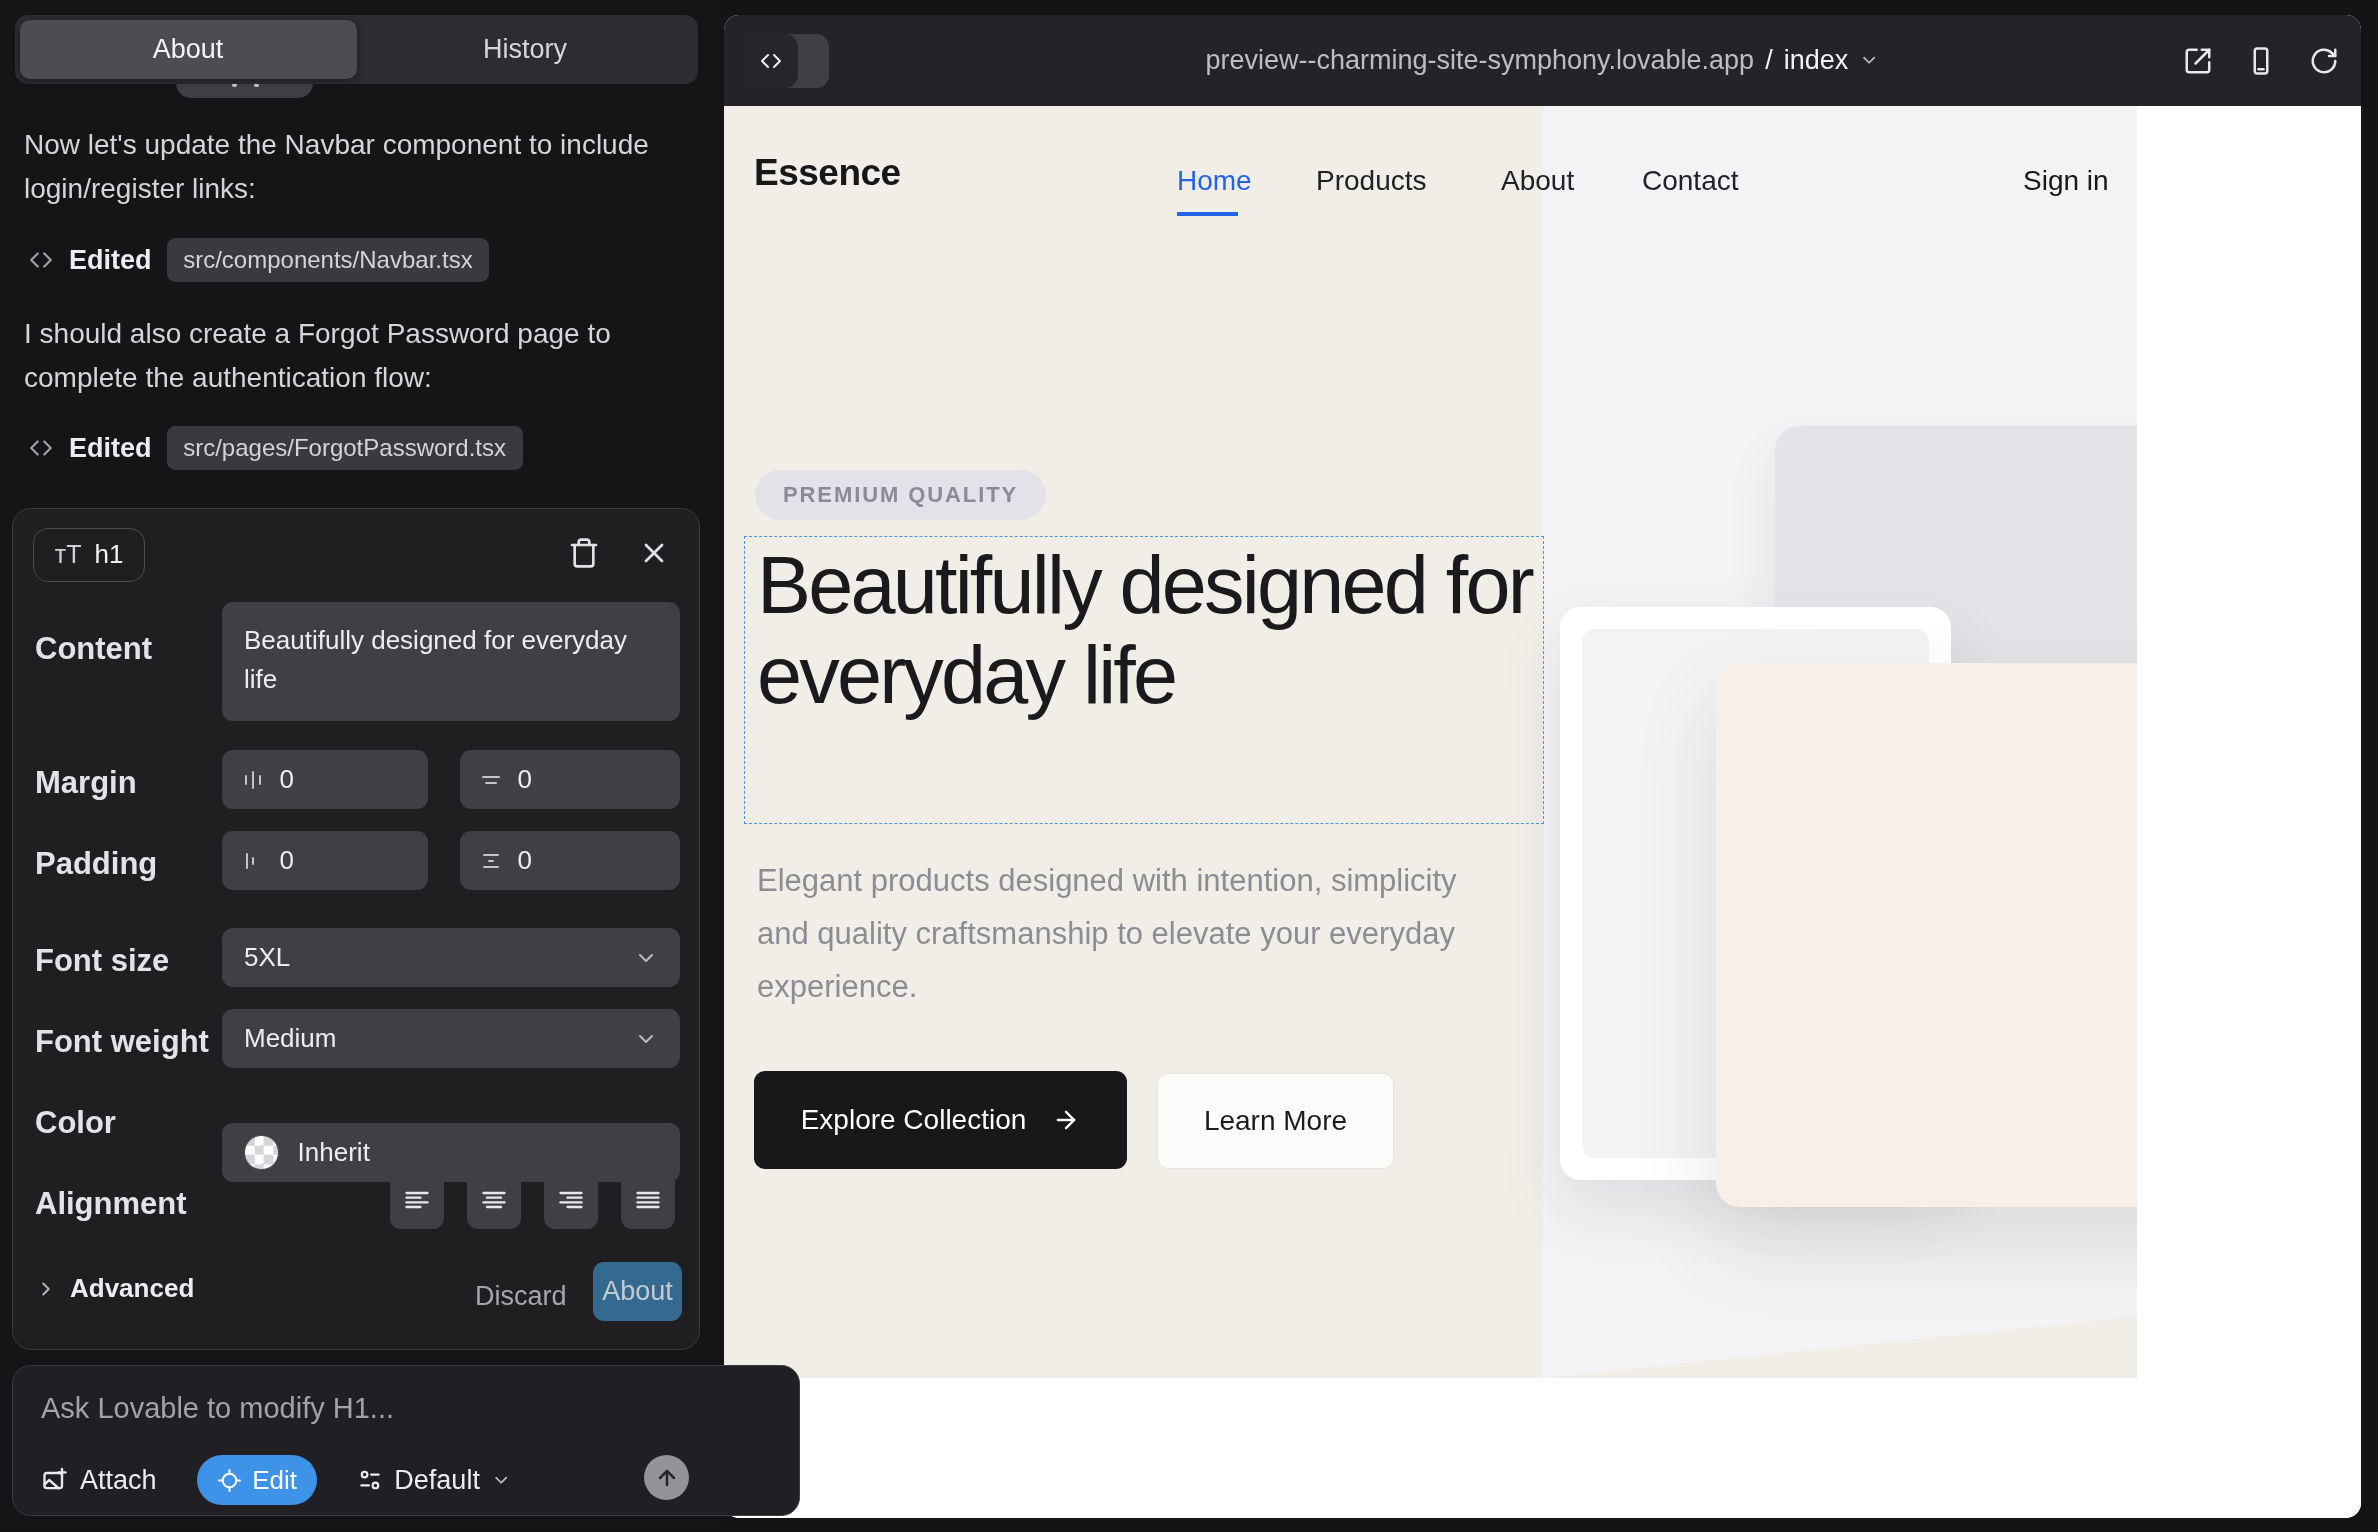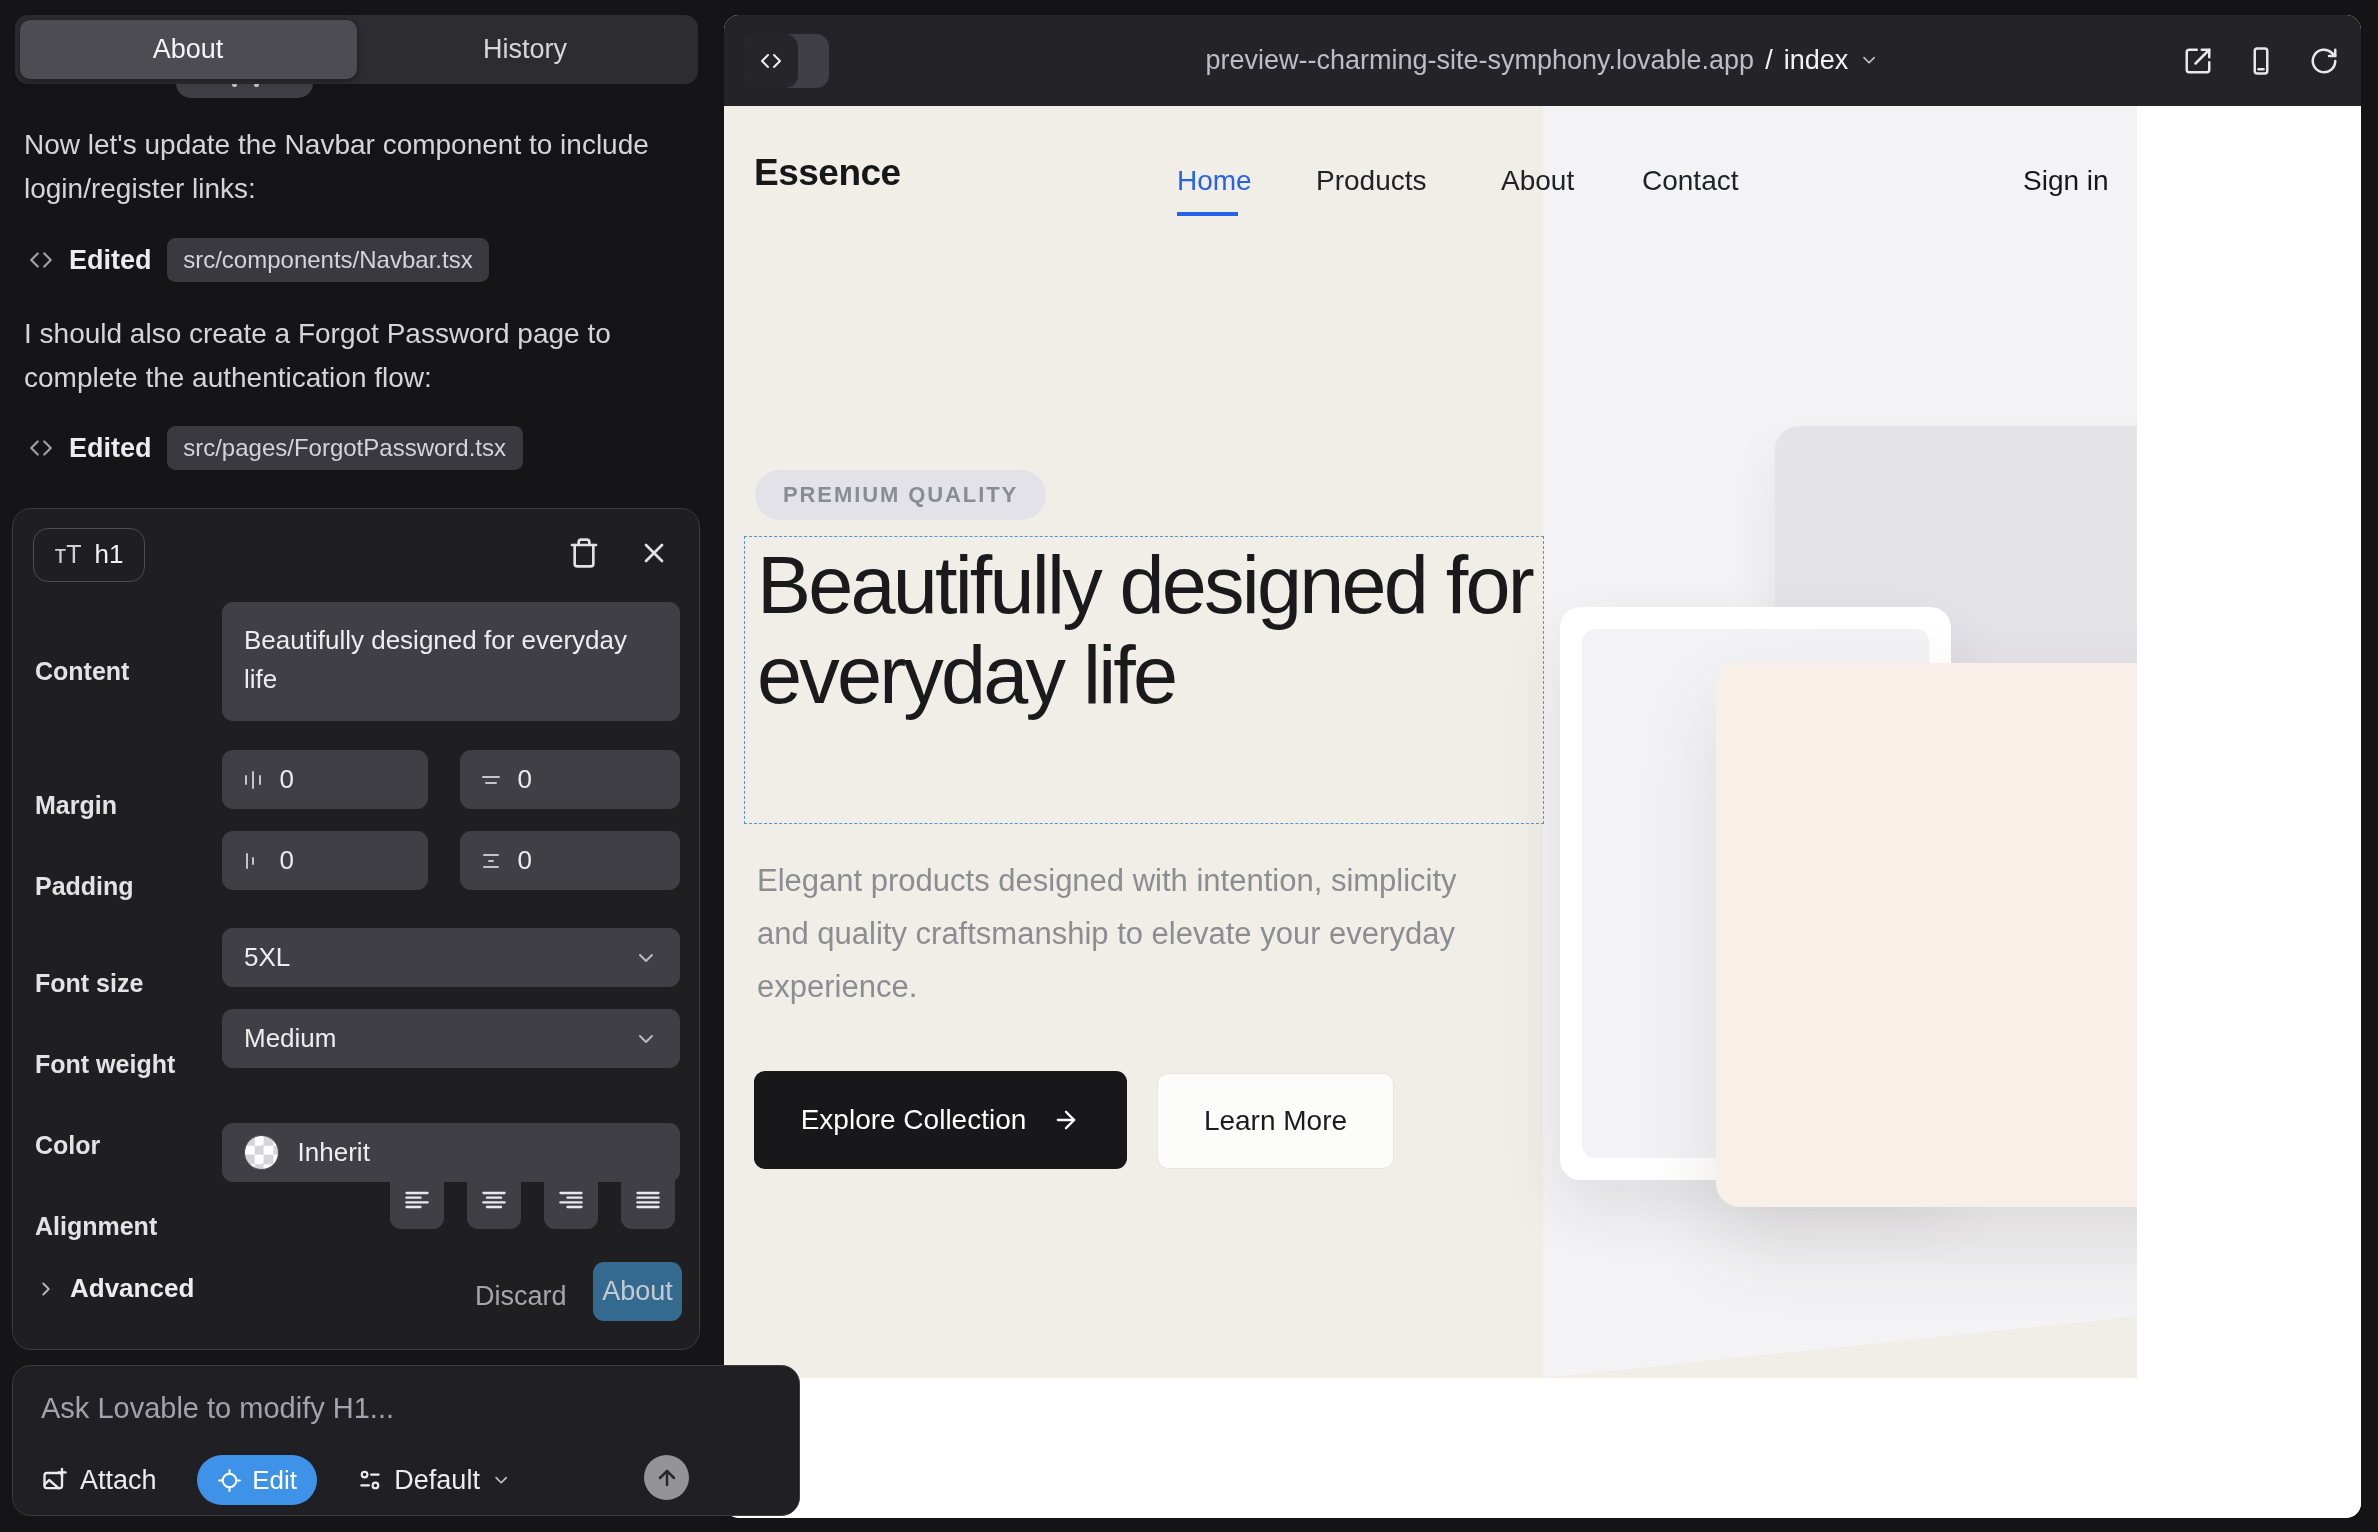--- a/index.html
+++ b/index.html
@@ -28,21 +28,21 @@
   .file-pill { background:#39393f; border-radius:8.3px; padding:8.3px 16.7px; font-size:24px; color:#d3d3d8; }
 
   
   .editor { position:absolute; left:12px; top:508px; width:688px; height:842px; background:#1f1f22; border:1.9px solid #3b3b40; border-radius:18.6px; z-index:4; }
   .chip { position:absolute; left:20.4px; top:18.6px; height:54px; border:1.9px solid #4c4c52; border-radius:15px; display:flex; align-items:center; gap:13px; padding:0 20.4px; }
   .chip .tg-ic { font-size:25px; color:#cfcfd4; }
   .chip .tg { font-size:26px; color:#f2f2f4; }
   .icon-btn { position:absolute; top:28px; color:#e2e2e6; cursor:pointer; }
   .trash-btn { left:555px; } .close-btn { left:625px; }
 
-  .row-label { position:absolute; left:22px; font-size:25px; font-weight:600; color:#e3e3e7;margin-top:26px; }
+  .row-label { position:absolute; left:22px; font-size:31px; font-weight:600; color:#e3e3e7; }
   .field { position:absolute; background:#3f3f45; border-radius:11px; color:#ededf0; }
   .content-area { left:209px; top:93px; width:458px; height:119px; padding:18.6px 22px; font-size:26px; line-height:39px; font-family:inherit; border:none; resize:none; outline:none; }
   .mini { height:59px; width:206px; display:flex; align-items:center; gap:15px; padding:0 18.6px; font-size:26px; }
   .mini .mp-ic { color:#c4c4ca; }
   .select { left:209px; width:458px; height:59px; display:flex; align-items:center; padding:0 22px; font-size:26px; cursor:pointer; }
   .select .chev { margin-left:auto; color:#b9b9bf; }
   .swatch { width:35px; height:35px; border-radius:50%; margin-right:18.6px; border:0.9px solid #55555b;
             background:conic-gradient(#ffffff 25%, #d4d4da 0 50%, #ffffff 0 75%, #d4d4da 0); background-size:18.6px 18.6px; }
   .alignbtn { position:absolute; top:662px; width:54px; height:58px; background:#3f3f45; border-radius:11px; display:flex; align-items:center; justify-content:center; color:#e8e8ec; cursor:pointer; }
   .adv { position:absolute; left:22px; top:764px; display:flex; align-items:center; gap:13px; font-size:26px; font-weight:600; color:#ededf1; cursor:pointer; }

